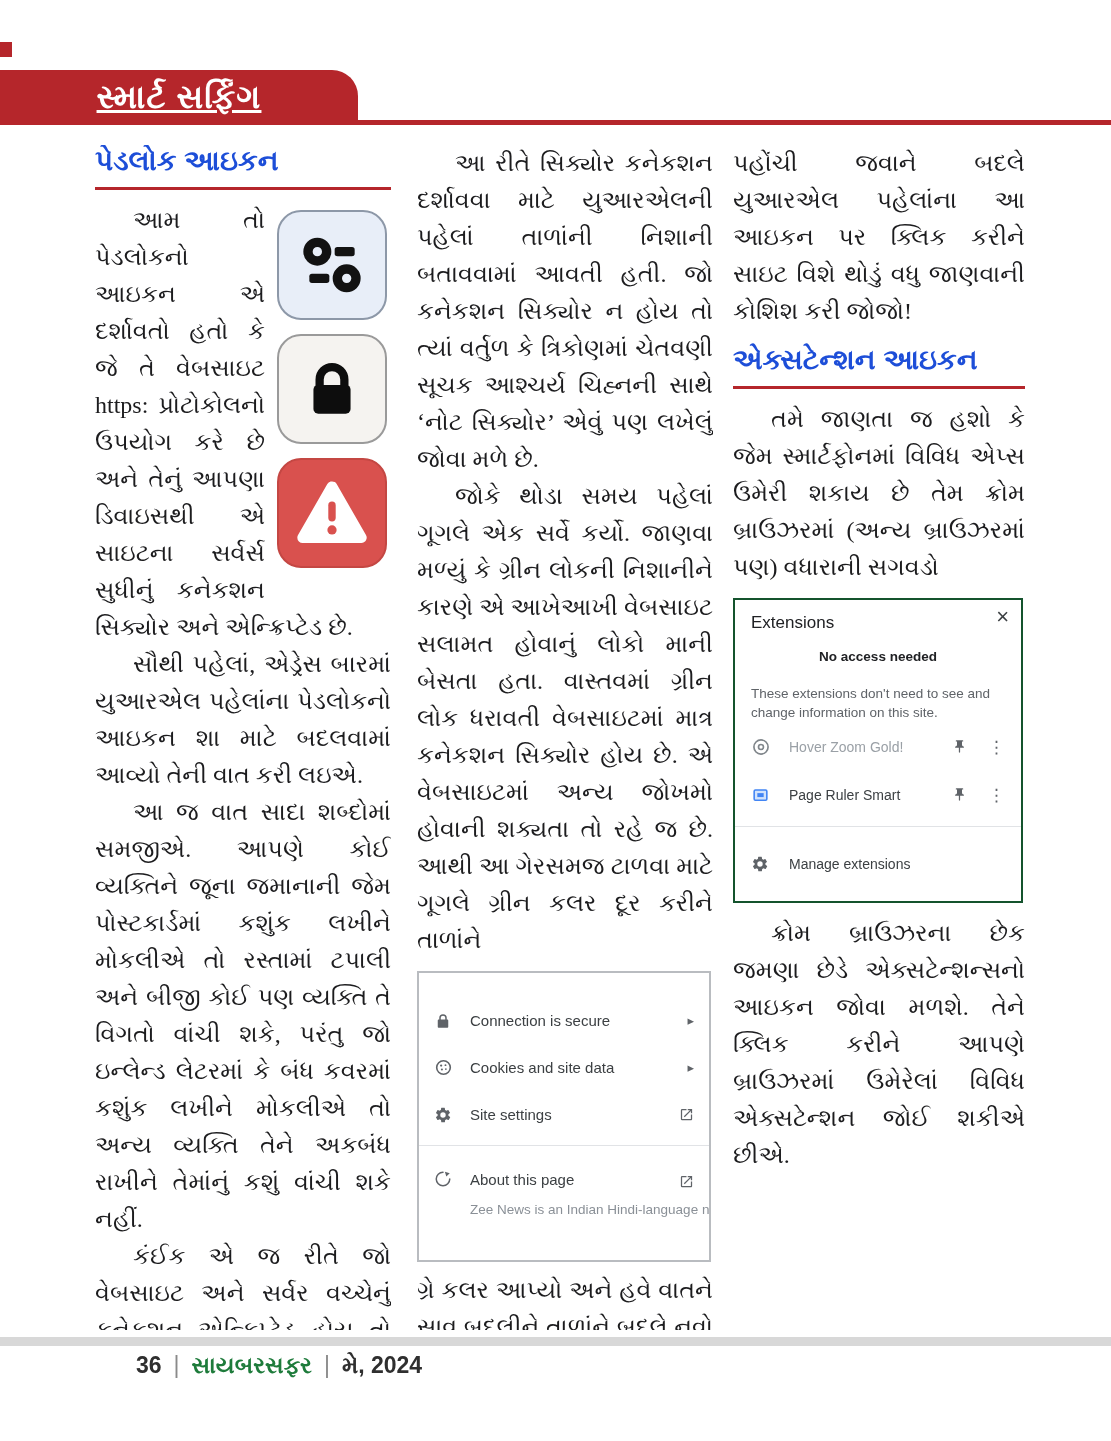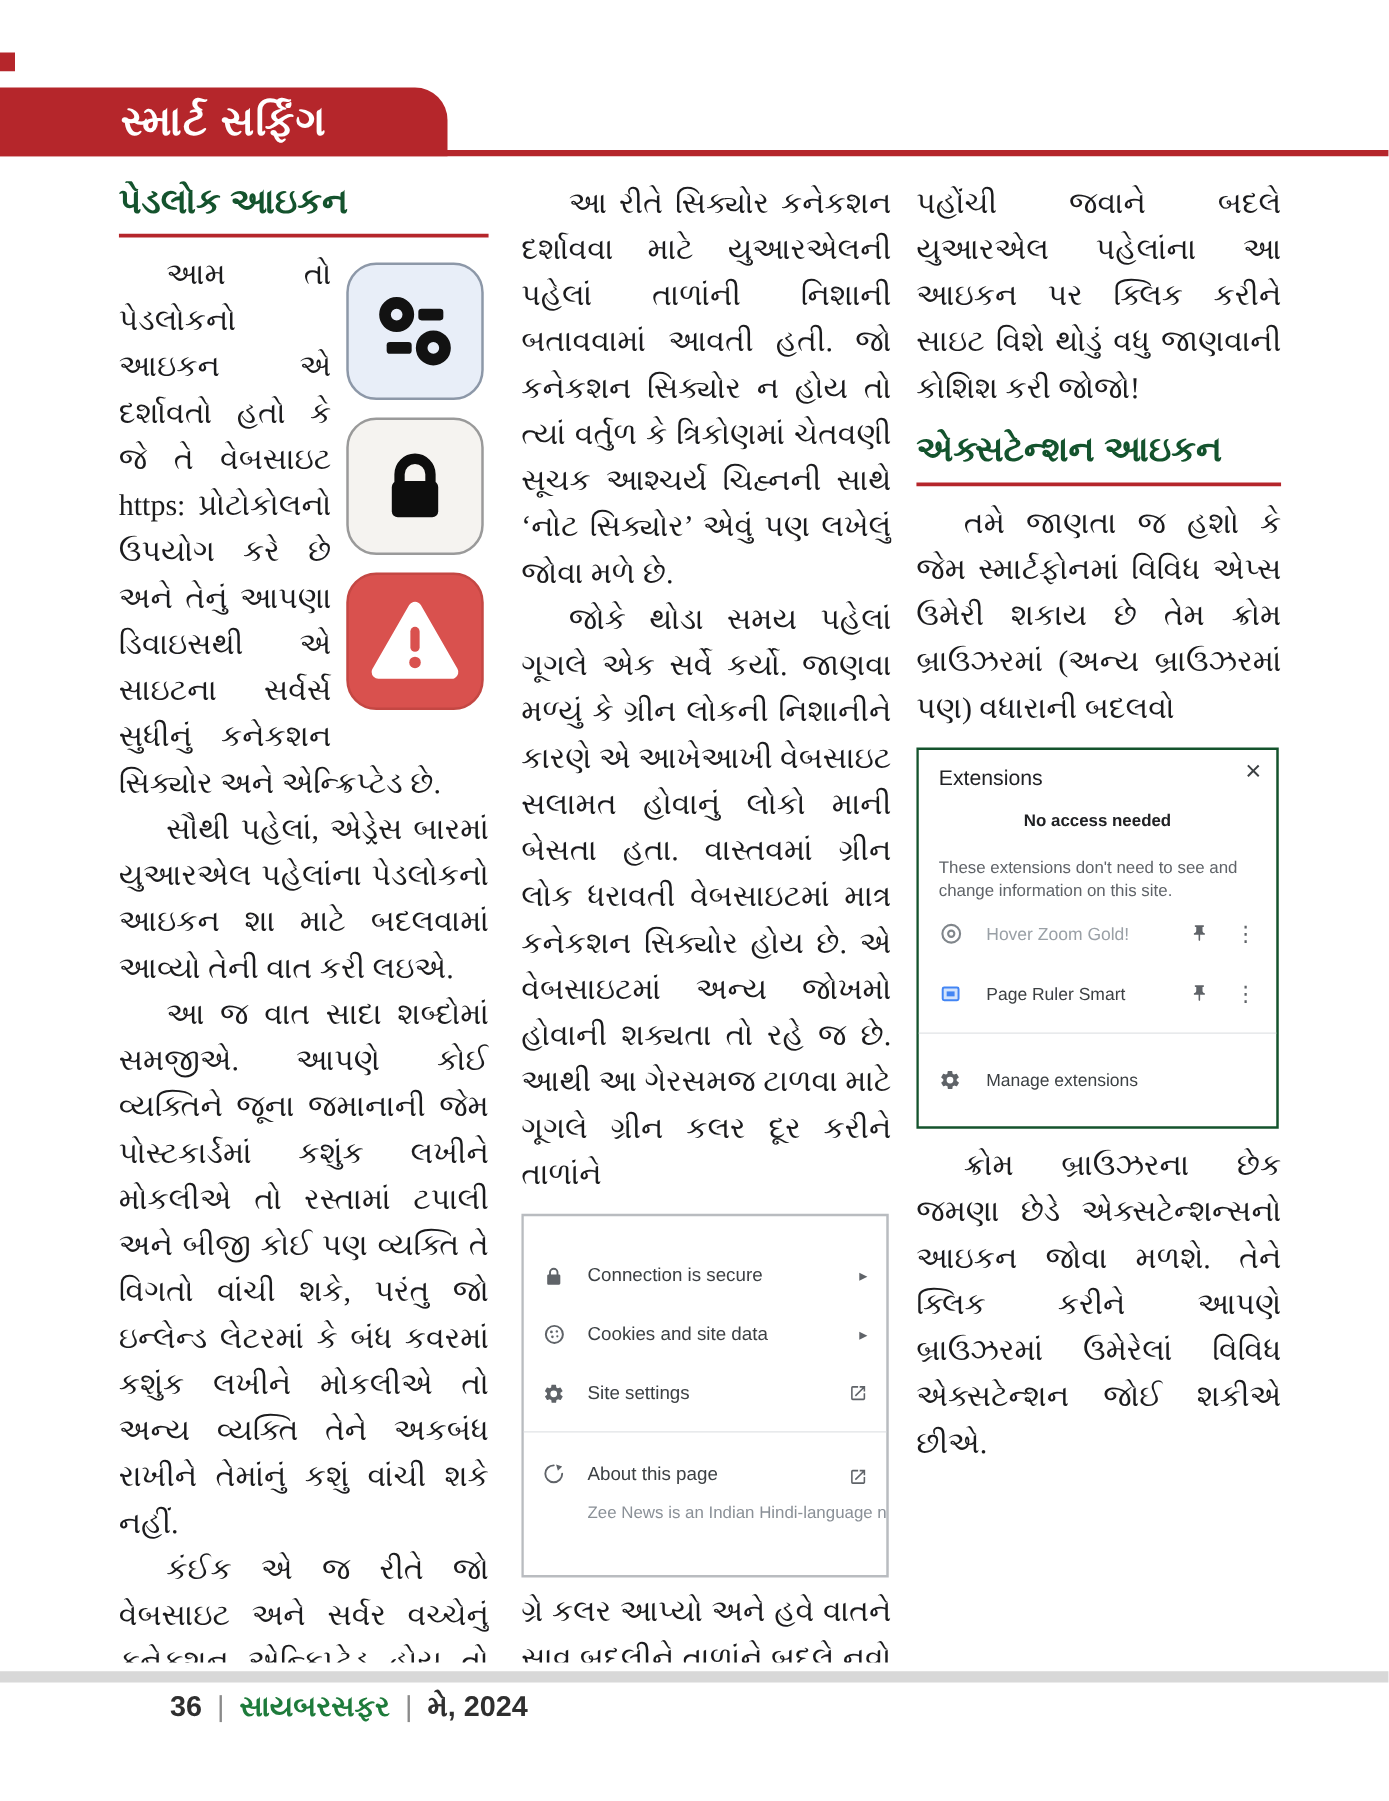--- a/index.html
+++ b/index.html
@@ -4,32 +4,32 @@
 <style>
   html,body{margin:0;padding:0;background:#ffffff;}
   .page{position:relative;width:1111px;height:1441px;background:#ffffff;overflow:hidden;
         font-family:"Liberation Serif",serif;color:#1c1c1e;}
 
   
   .corner-mark{position:absolute;left:0;top:42px;width:12px;height:15px;background:#b5262b;}
   .banner-line{position:absolute;left:0;top:120px;width:1111px;height:5px;background:#b5262b;}
   .banner-tab{position:absolute;left:0;top:70px;width:358px;height:55px;background:#b5262b;
               border-radius:0 26px 0 0;display:flex;align-items:center;justify-content:center;}
-  .banner-title{color:#ffffff;font-size:33px;font-weight:bold;font-family:"Liberation Sans",sans-serif;letter-spacing:1px;}
+  .banner-title{color:#ffffff;font-size:33px;font-weight:bold;font-family:"Liberation Sans",sans-serif;letter-spacing:1px;text-decoration:underline;}
 
   
   .col{position:absolute;top:145px;width:296px;height:1185px;overflow:hidden;
        font-size:24px;line-height:37px;text-align:justify;}
   .col1{left:95px;}
   .col2{left:417px;}
   .col3{left:733px;width:292px;}
   p.par{margin:0;text-indent:38px;}
   p.par.noindent{text-indent:0;}
 
-  .section-heading{font-family:"Liberation Sans",sans-serif;color:#14532d;font-size:28px;font-weight:bold;
+  .section-heading{font-family:"Liberation Sans",sans-serif;color:#1d4ed8;font-size:28px;font-weight:bold;
                    text-align:left;border-bottom:3px solid #b5262b;padding:0 0 10px 0;margin:0 0 12px 0;line-height:32px;}
   .col3 .section-heading{margin-top:14px;}
 
   
   .icon-stack{float:right;width:114px;margin:8px 0 8px 12px;}
   .icon-tile{width:110px;height:110px;border-radius:24px;margin-bottom:14px;box-sizing:border-box;
              display:flex;align-items:center;justify-content:center;border:2px solid #9aa0a6;background:#fff;}
   .tile-tune{background:#e8eef8;border-color:#8d98a8;}
   .tile-lock{background:#f5f3f0;border-color:#9a9a9a;}
   .tile-warning{background:#d9514e;border-color:#c44743;}
@@ -175,21 +175,21 @@
       <div class="menu-sub">Zee News is an Indian Hindi-language n...</div>
     </div>
 
     <p class="par noindent"><span>ગ્રે કલર આપ્યો અને હવે વાતને સાવ બદલીને તાળાંને બદલે નવો આઇકન અપનાવી લીધો છે.</span></p>
 
   </div>
 
   <div class="col col3">
     <p class="par noindent"><span>પહોંચી જવાને બદલે યુઆરએલ પહેલાંના આ આઇકન પર ક્લિક કરીને સાઇટ વિશે થોડું વધુ જાણવાની કોશિશ કરી જોજો!</span></p>
     <div class="section-heading">એક્સટેન્શન આઇકન</div>
-    <p class="par"><span>તમે જાણતા જ હશો કે જેમ સ્માર્ટફોનમાં વિવિધ એપ્સ ઉમેરી શકાય છે તેમ ક્રોમ બ્રાઉઝરમાં (અન્ય બ્રાઉઝરમાં પણ) વધારાની બદલવો</span></p>
+    <p class="par"><span>તમે જાણતા જ હશો કે જેમ સ્માર્ટફોનમાં વિવિધ એપ્સ ઉમેરી શકાય છે તેમ ક્રોમ બ્રાઉઝરમાં (અન્ય બ્રાઉઝરમાં પણ) વધારાની સગવડો</span></p>
 
     <div class="ext-popup">
       <div class="ext-title">Extensions</div>
       <div class="ext-close">×</div>
       <div class="ext-sec-title">No access needed</div>
       <div class="ext-desc">These extensions don't need to see and change information on this site.</div>
 
       <div class="ext-row">
         <span class="ext-row-icon">
           <svg width="20" height="20" viewBox="0 0 24 24">

